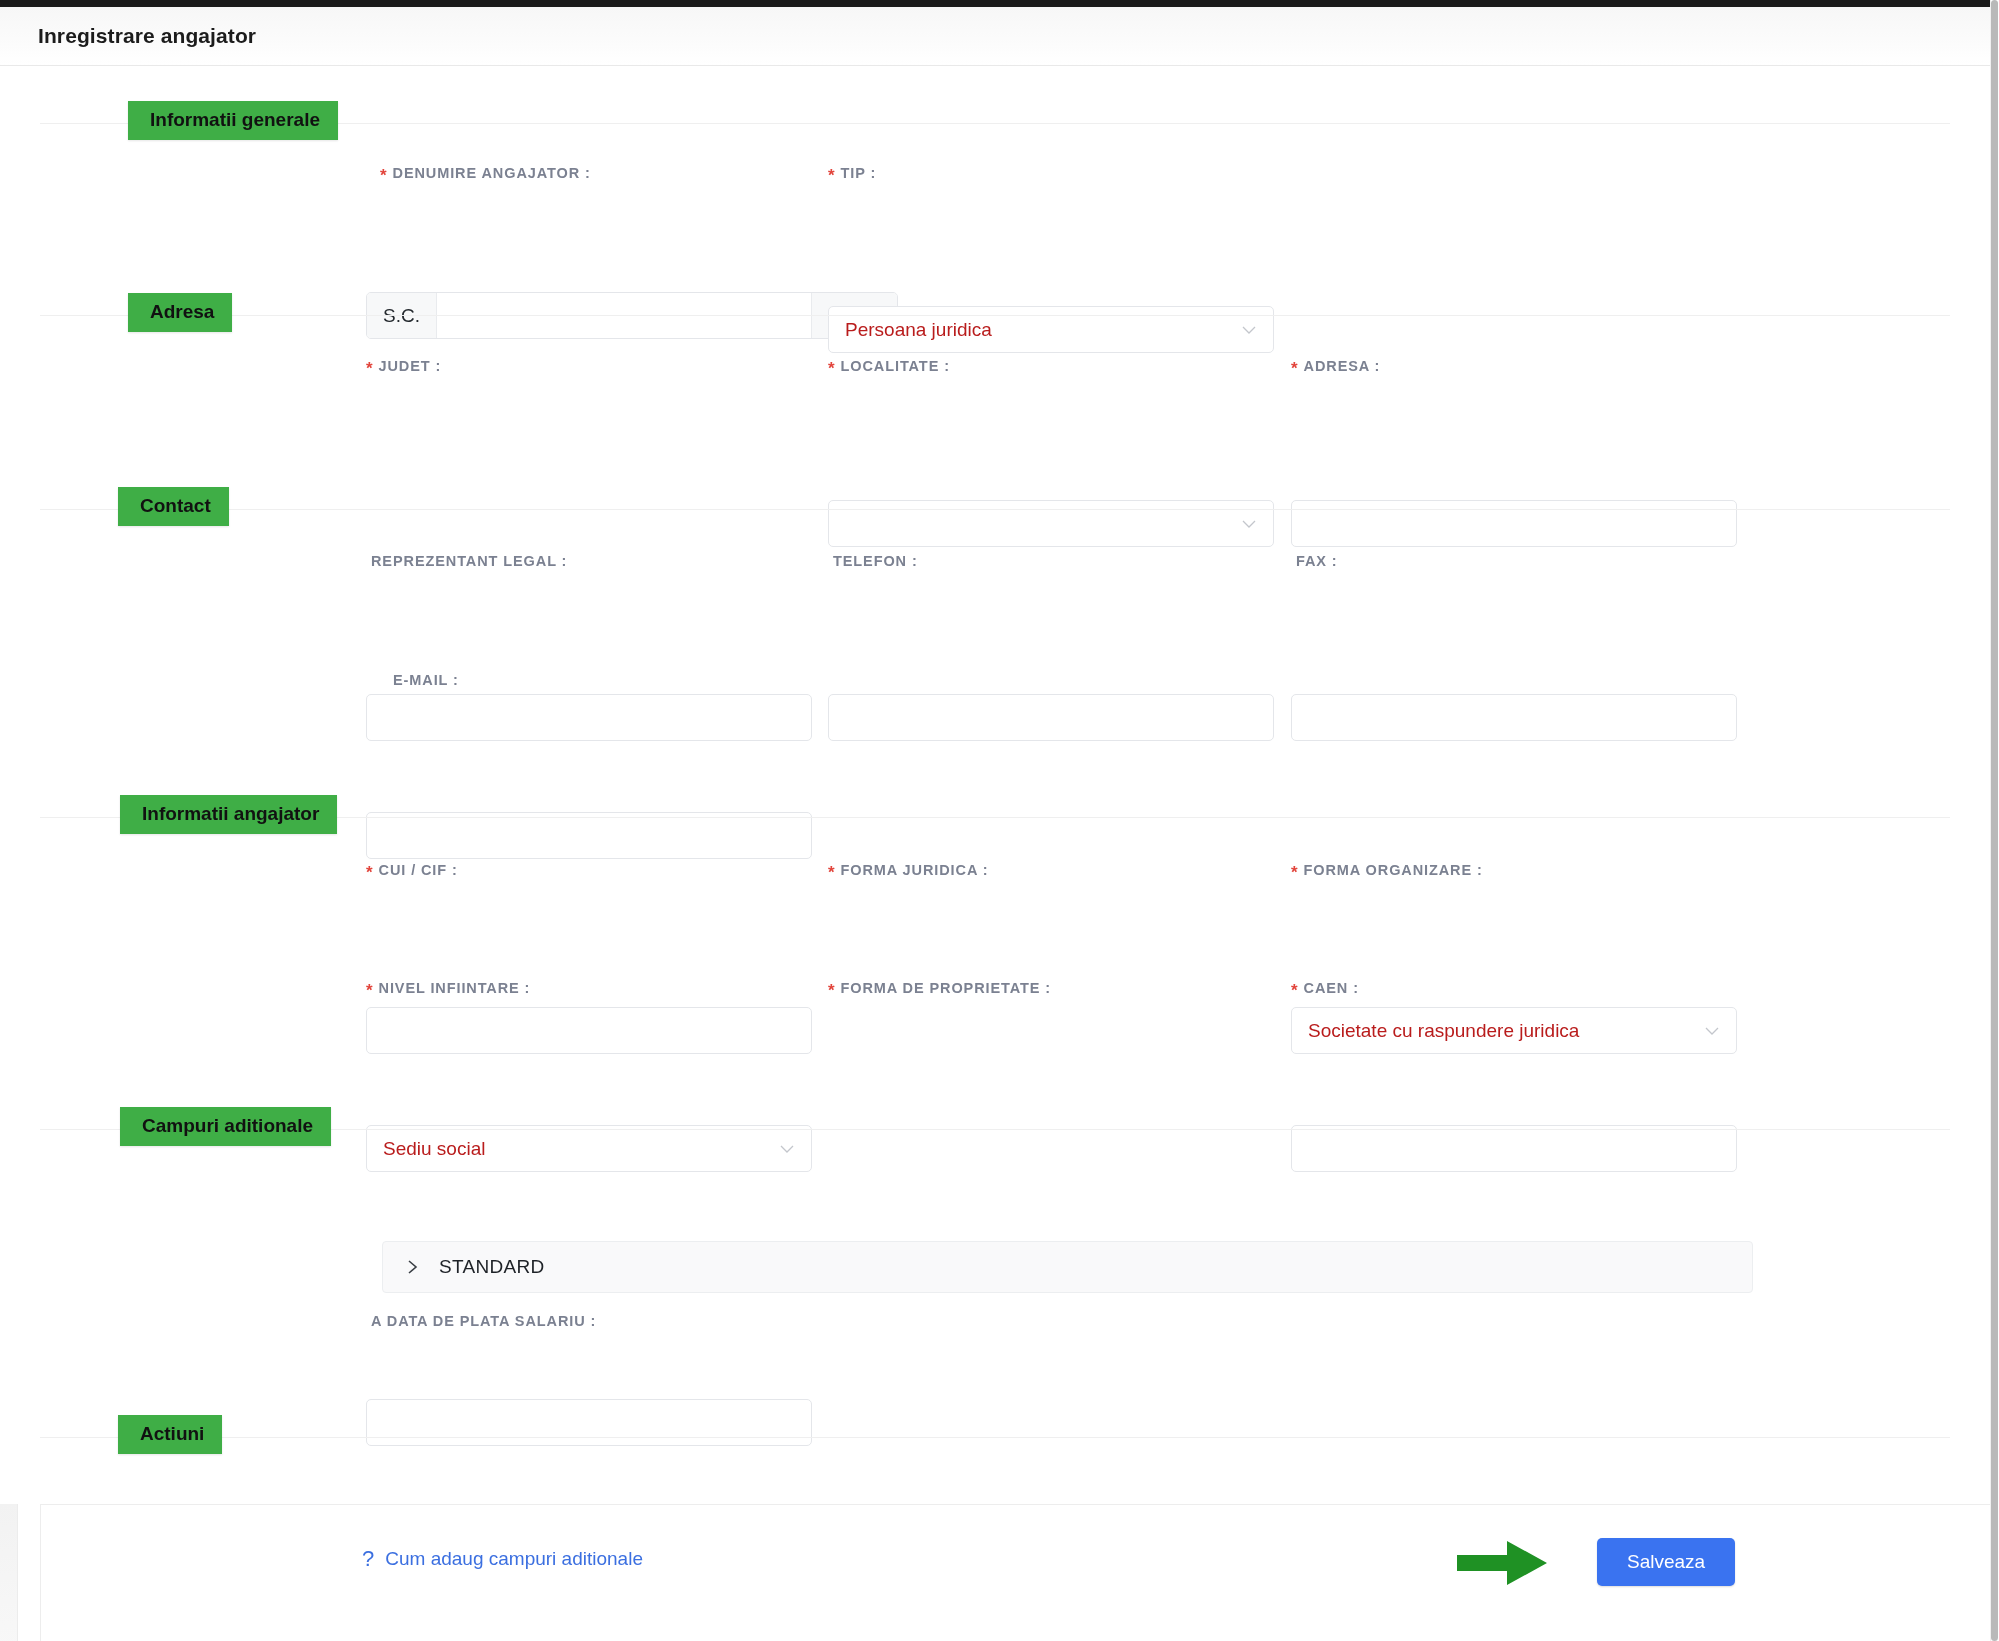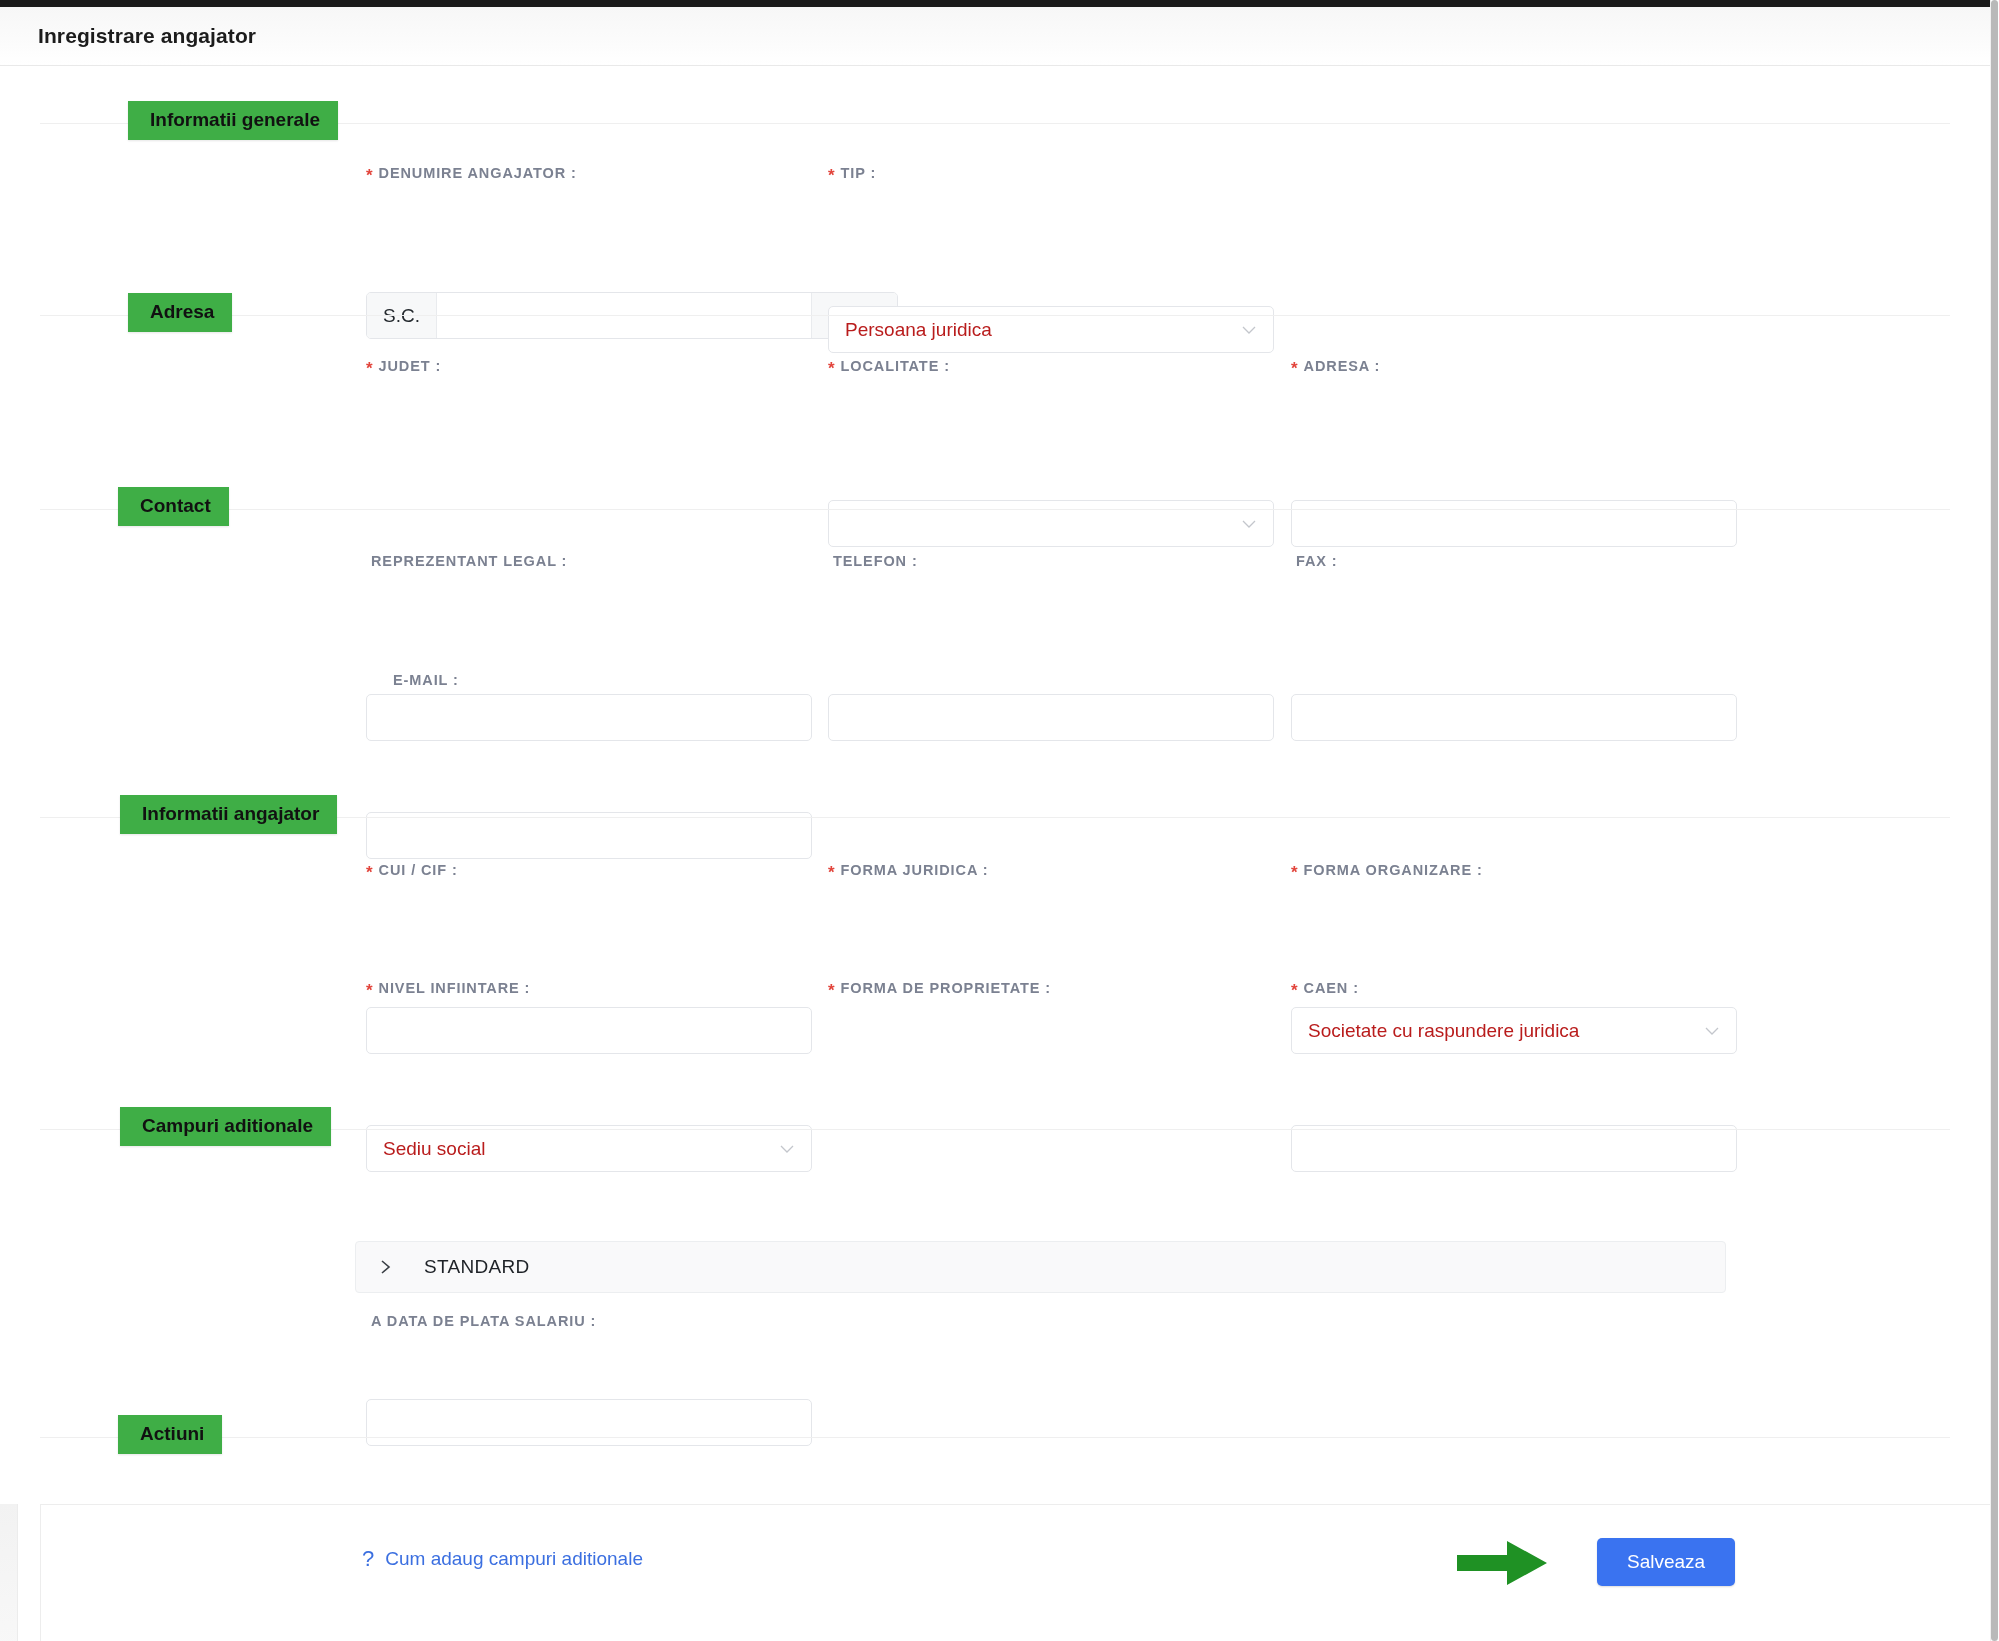--- a/index.html
+++ b/index.html
@@ -281,21 +281,21 @@
 
   <div class="page-header">
     <div class="page-title">Inregistrare angajator</div>
   </div>
 
   <div class="content">
 
     <div class="section-row" style="top:56px;"></div>
     <div class="section-badge" style="left:128px; top:34px;">Informatii generale</div>
 
-    <div class="field-label" style="left:366px; top:96px;">
+    <div class="field-label" style="left:380px; top:96px;">
       <span class="req">*</span><span>DENUMIRE ANGAJATOR :</span>
     </div>
     <div class="prefix-group" style="left:366px; top:225px; width:532px;">
       <div class="addon left">S.C.</div>
       <input class="mid" type="text" placeholder="" value="" style="">
       <div class="addon right">S.R.L.</div>
     </div>
 
     <div class="field-label" style="left:828px; top:96px;">
       <span class="req">*</span><span>TIP :</span>
@@ -397,21 +397,21 @@
     </div>
 
     <div class="field-label" style="left:1291px; top:911px;">
       <span class="req">*</span><span>CAEN :</span>
     </div>
     <input class="inp" type="text" style="left: 1291px; top: 1058px; width: 446px;" placeholder="">
 
     <div class="section-row" style="top:1062px;"></div>
     <div class="section-badge" style="left:120px; top:1040px;">Campuri aditionale</div>
 
-    <div class="accordion" style="left:355px; top:1174px; width:1371px;gap:12px;">
+    <div class="accordion" style="left:382px; top:1174px; width:1371px;">
       <span class="acc-chev">
         <svg viewBox="0 0 18 18" width="18" height="18">
             <path d="M6 3 L13 9 L6 15" fill="none" stroke="currentColor" stroke-width="1.6"></path>
           </svg>
       </span>
       <span class="acc-label">STANDARD</span>
     </div>
 
     <div class="field-label" style="left:366px; top:1244px;">
       <span class="req"></span><span>A DATA DE PLATA SALARIU :</span>

